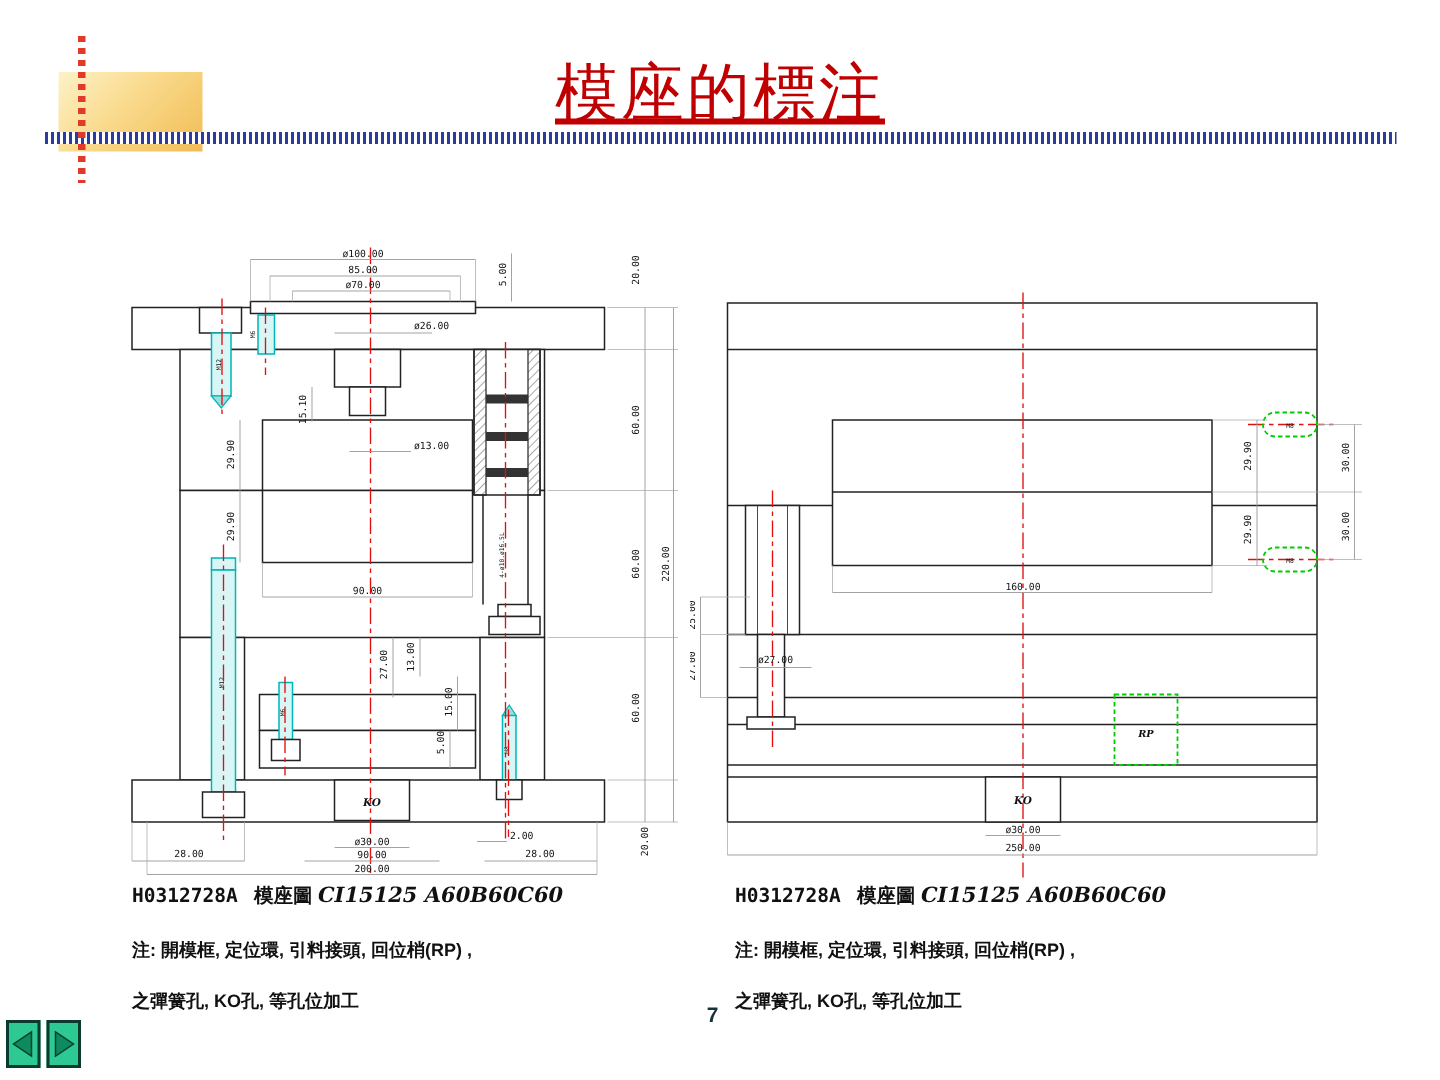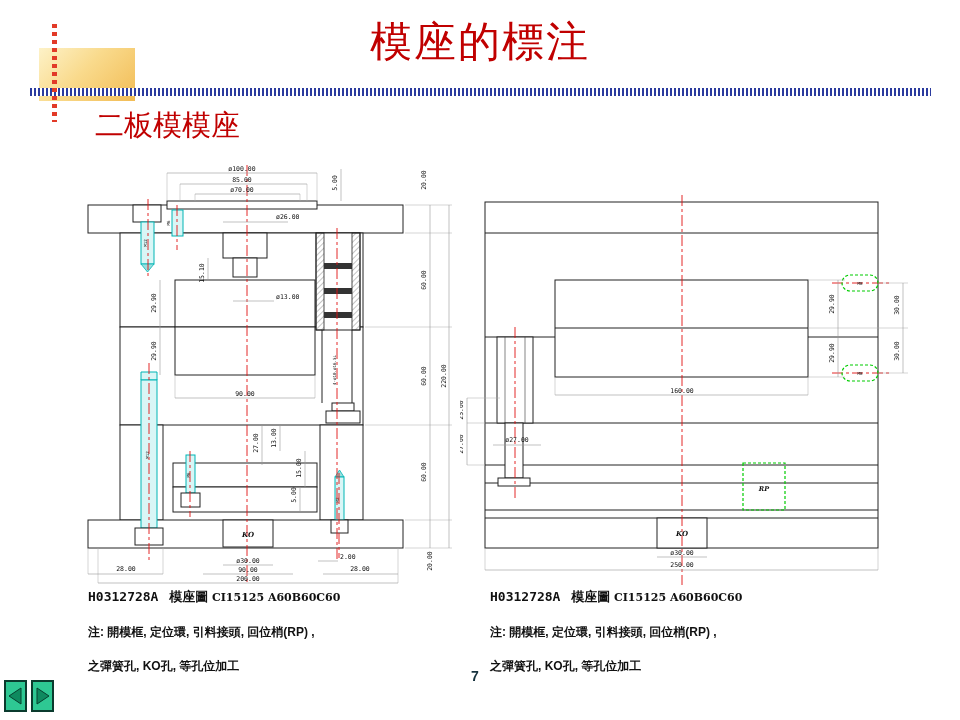--- a/index.html
+++ b/index.html
@@ -7,62 +7,61 @@
          font-family:"Liberation Sans",sans-serif;}
   
   .deco-square{position:absolute;left:39px;top:48px;width:96px;height:53px;
 
 
     background:linear-gradient(135deg,#FDF2C8 0%,#F9DA8C 45%,#F2BC55 100%);}
   .divider{position:absolute;left:30px;top:88px;width:901px;height:8px;
     background:repeating-linear-gradient(to right,#2B3B9E 0 2px,#ffffff 2px 4px);}
   .deco-dash{position:absolute;left:52px;top:24px;width:5px;height:98px;
     background:repeating-linear-gradient(to bottom,#E23A28 0 4px,rgba(0,0,0,0) 4px 8px);}
-  .title{position:absolute;left:0;right:0;top:14px;text-align:center;
-    font-family:"Liberation Serif",serif;font-size:42px;letter-spacing:2px;color:#C00000;}
+  .title{position:absolute;left:0;right:0;top:34px;text-align:center;
+    font-family:"Liberation Serif",serif;font-size:42px;letter-spacing:2px;color:#C00000;text-decoration:underline;}
   .subtitle{position:absolute;left:95px;top:106px;font-family:"Liberation Serif",serif;
     font-size:29px;color:#C00000;}
   
   .cad{position:absolute;}
   .cad text{font-family:"DejaVu Sans Mono",monospace;font-size:6.5px;fill:#111;}
   .cad text.tiny{font-size:4.2px;}
   .cad text.mark{font-family:"DejaVu Serif",serif;font-style:italic;font-size:7px;font-weight:bold;}
   .geo{stroke:#222;stroke-width:1;fill:#ffffff;}
   .geoline{stroke:#222;stroke-width:1;fill:none;}
   .thin{stroke:#333;stroke-width:0.6;fill:none;}
   .dim{stroke:#999;stroke-width:0.6;fill:none;}
   .ext{stroke:#aaa;stroke-width:0.5;fill:none;}
   .cl{stroke:#E01010;stroke-width:0.9;fill:none;stroke-dasharray:11 3 3 3;}
   .cyan{stroke:#00B5B5;stroke-width:1;fill:#D9F6F6;}
   .grn{stroke:#00CC00;stroke-width:1.2;fill:none;stroke-dasharray:3 2;}
   .coil{fill:#333;stroke:none;}
   
   .caption{position:absolute;width:360px;color:#111;font-weight:bold;line-height:1.2;}
   .cap1{font-size:13px;white-space:nowrap;}
   .cap1 .code{font-family:"DejaVu Sans Mono",monospace;text-align:center;}
-  .cap1 .spec{font-family:"DejaVu Serif",serif;font-size:11px;margin-top:36px;}
+  .cap1 .spec{font-family:"DejaVu Serif",serif;font-style:italic;font-size:14px;margin-top:36px;}
   .cap2{font-size:12px;margin-top:20px;}
   
   .pagenum{position:absolute;left:460px;top:668px;width:30px;text-align:center;
     font-size:14px;font-weight:bold;color:#16323E;}
   .nav{position:absolute;left:4px;top:680px;display:flex;gap:4px;}
   .nav-btn{width:23px;height:32px;background:#2EC893;border:2px solid #0B3B2E;
     box-sizing:border-box;display:flex;align-items:center;justify-content:center;cursor:pointer;padding:0;}
 </style>
 </head>
 <body>
 
 <div class="slide">
 
   <div class="deco-square"></div>
   <div class="divider"></div>
   <div class="deco-dash"></div>
 
   <div class="title">模座的標注</div>
-  <div class="subtitle">二板模模座</div>
 
   <svg class="cad" style="left:60px;top:155px" width="400" height="490" viewBox="0 0 400 490">
     <defs>
       <pattern id="hatch" width="4" height="4" patternUnits="userSpaceOnUse" patternTransform="rotate(45)">
         <line x1="0" y1="0" x2="0" y2="4" stroke="#555" stroke-width="0.7"></line>
       </pattern>
     </defs>
 
     <g>
       <rect class="geo" x="28" y="50" width="315" height="28"></rect>

